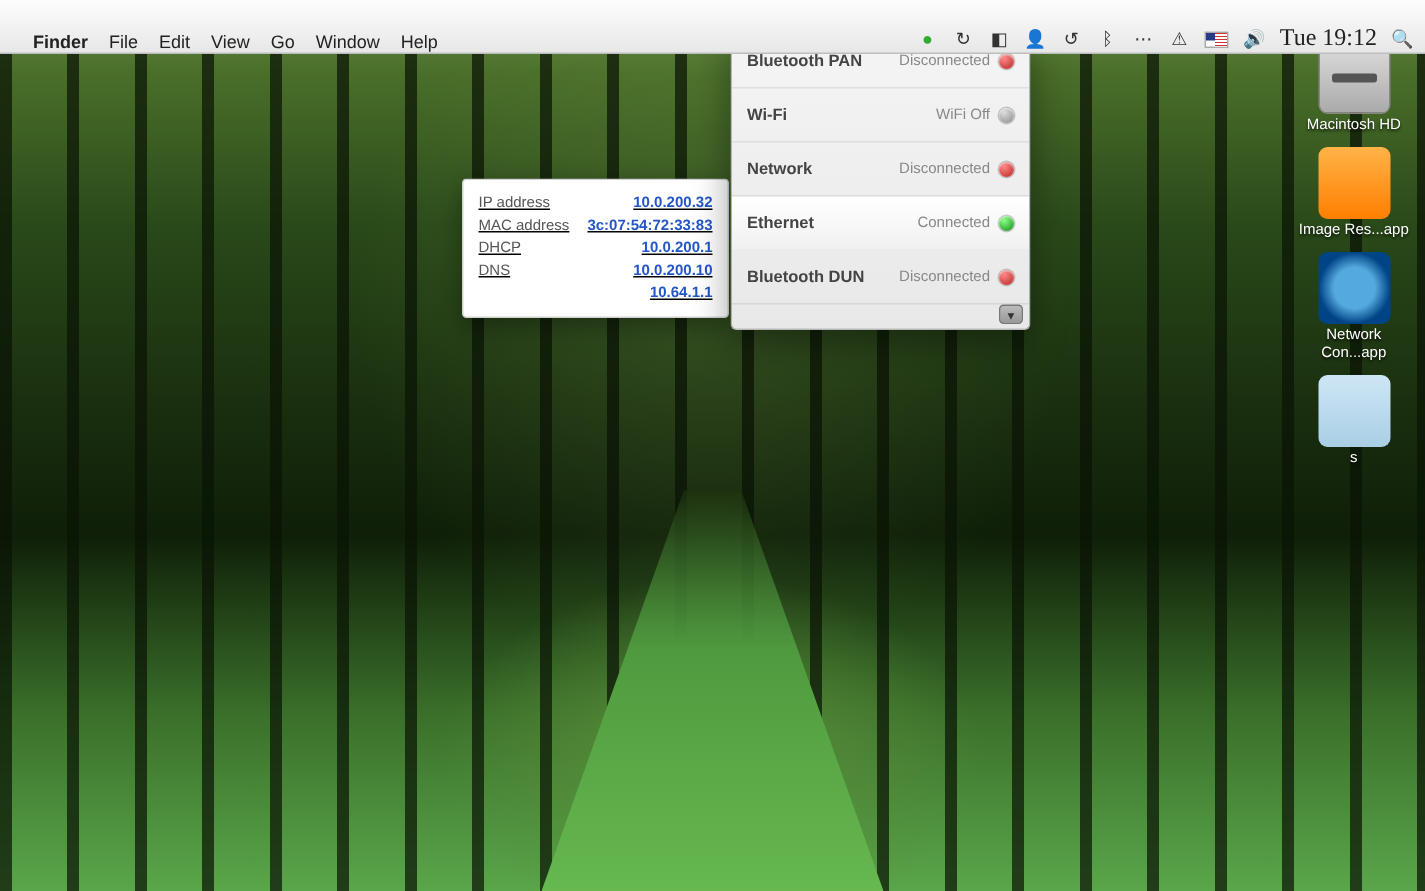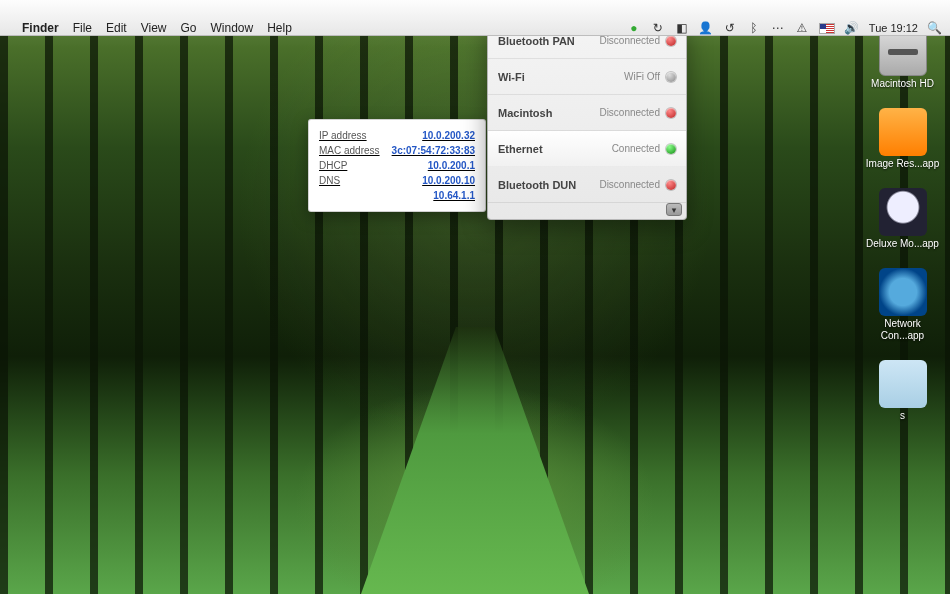--- a/index.html
+++ b/index.html
@@ -40,26 +40,26 @@
     .menubar .left { display: flex; align-items: center; gap: 14px; }
     .menubar .left .app { font-weight: bold; }
     .menubar .left span { cursor: default; }
     .menubar .spacer { flex: 1; }
     .menubar .right { display: flex; align-items: center; gap: 10px; }
     .apple-logo { font-size: 13px; }
     .status-icon { width: 14px; height: 14px; display:inline-flex; align-items:center; justify-content:center; font-size:12px; color:#333; }
     .flag { width:16px; height:11px; background:#fff; border:1px solid #aaa; position:relative; display:inline-block;}
     .flag::before{content:"";position:absolute;left:0;top:0;width:6px;height:5px;background:#2a3a8a;}
     .flag::after{content:"";position:absolute;left:6px;right:0;top:0;bottom:0;background:repeating-linear-gradient(#c33 0 1px,#fff 1px 2px);}
-    .clock { font-size: 11px; }
+    .clock { font-size: 16px; font-family: Liberation Serif, serif; }
 
     
     .desktop-icons {
       position: absolute; top: 28px; right: 10px; width: 75px;
-      display: flex; flex-direction: column; gap: 18px; z-index: 5;
+      display: flex; flex-direction: column; gap: 8px; z-index: 5;
     }
     .dicon { width: 75px; display: flex; flex-direction: column; align-items: center; gap: 2px; cursor: default;}
     .dicon .glyph { width: 48px; height: 48px; border-radius: 6px; display:flex; align-items:center; justify-content:center; }
     .dicon .label { font-size: 10px; color: #fff; text-align: center; text-shadow: 0 1px 2px rgba(0,0,0,0.8); line-height: 1.2; word-break: break-word;}
     .hd { background: linear-gradient(#ddd,#aaa); border:1px solid #888;}
     .hd::after{content:"";width:30px;height:6px;background:#555;border-radius:2px;}
     .app1 { background: linear-gradient(#ffb347,#ff7f00); }
     .app2 { background: radial-gradient(circle at 50% 40%, #eef 40%, #223 45%); border-radius:50%;}
     .app3 { background: radial-gradient(circle, #5ad 40%, #048 70%); border-radius:50%;}
     .folder { background: linear-gradient(#cde6f5,#a9cfe5); border-radius:4px;}
@@ -139,24 +139,20 @@
 <div class="desktop-icons">
   <div class="dicon">
     <div class="glyph hd"></div>
     <div class="label">Macintosh HD</div>
   </div>
   <div class="dicon">
     <div class="glyph app1"></div>
     <div class="label">Image Res...app</div>
   </div>
   <div class="dicon">
-    <div class="glyph app2"></div>
-    <div class="label">Deluxe Mo...app</div>
-  </div>
-  <div class="dicon">
     <div class="glyph app3"></div>
     <div class="label">Network Con...app</div>
   </div>
   <div class="dicon">
     <div class="glyph folder"></div>
     <div class="label">s</div>
   </div>
 </div>
 
 <div class="net-popup">
@@ -168,21 +164,21 @@
     </span>
   </div>
   <div class="net-row">
     <span class="net-name">Wi-Fi</span>
     <span class="net-status">
       <span>WiFi Off</span>
       <span class="dot gray"></span>
     </span>
   </div>
   <div class="net-row">
-    <span class="net-name">Macintosh</span>
+    <span class="net-name">Network</span>
     <span class="net-status">
       <span>Disconnected</span>
       <span class="dot red"></span>
     </span>
   </div>
   <div class="net-row row-selected">
     <span class="net-name">Ethernet</span>
     <span class="net-status">
       <span>Connected</span>
       <span class="dot green"></span>

